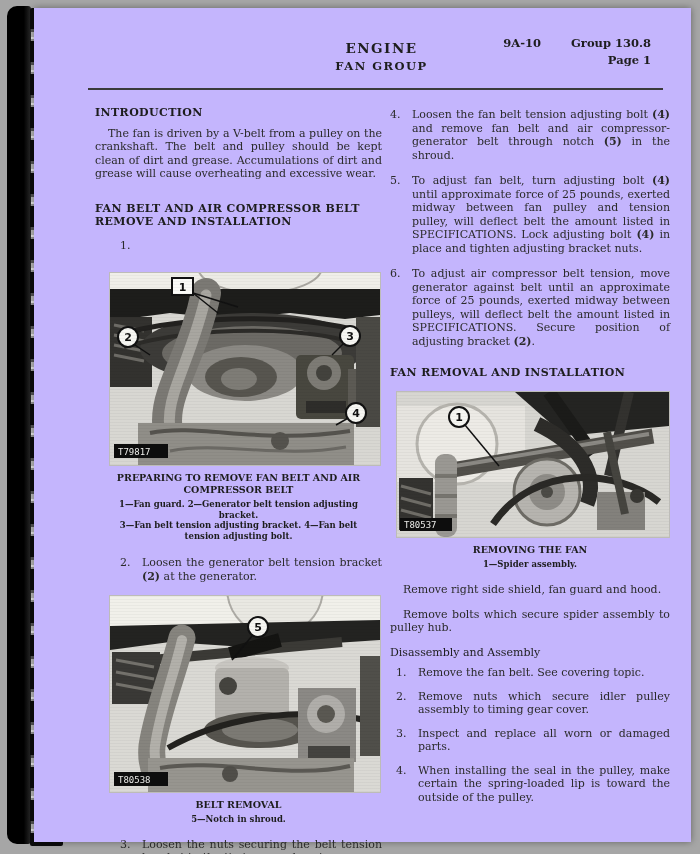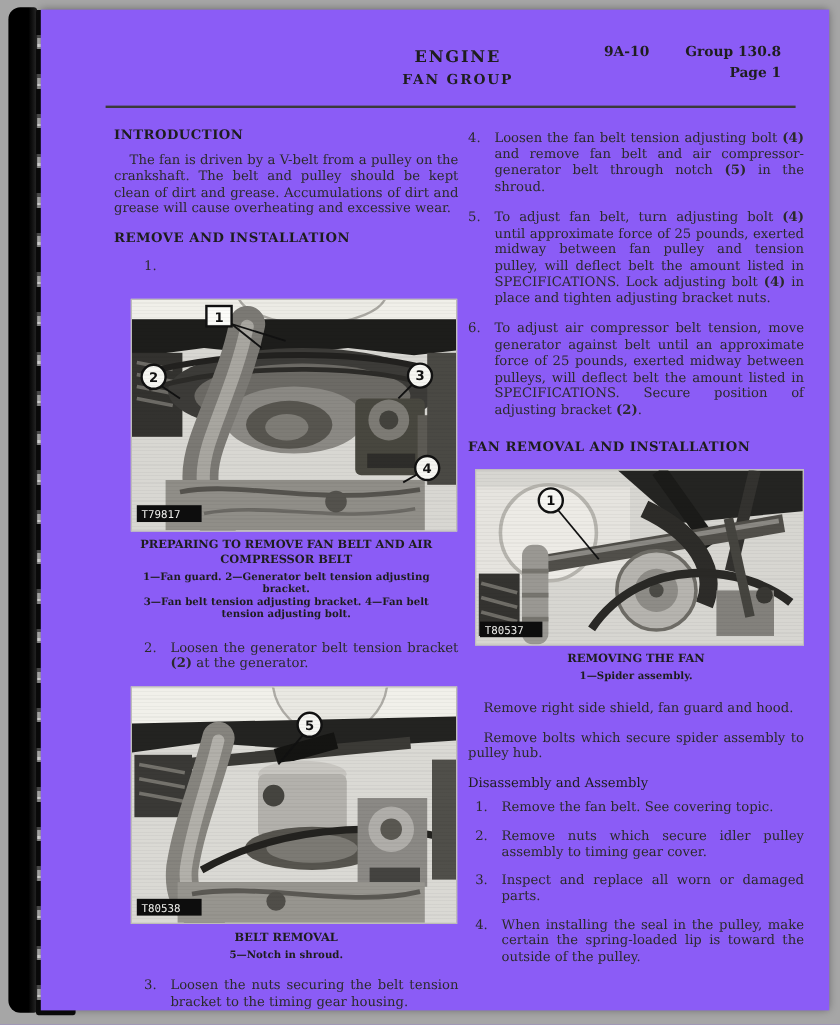--- a/index.html
+++ b/index.html
@@ -28,21 +28,21 @@
   .comb-teeth{
     position:absolute;left:30px;top:8px;bottom:8px;width:33px;
     background:repeating-linear-gradient(180deg,
       #0b0b0b 0 21px,
       rgba(0,0,0,0) 21px 33px);
     border-radius:2px;
   }
   
   .page{
     position:absolute;left:34px;top:8px;right:9px;bottom:12px;
-    background:#8b5cf6;
+    background:#c4b5fd;
     box-shadow:0 0 7px rgba(0,0,0,.4);
     color:#2b2b2b;
     padding-left:36px;
   }
   
   .hdr-center{position:absolute;left:60px;width:575px;top:32px;text-align:center;}
   .hdr-title{font-size:13.5px;font-weight:bold;letter-spacing:1.5px;color:#1e1e1e;}
   .hdr-sub{font-size:11.5px;font-weight:bold;letter-spacing:1.5px;margin-top:3px;color:#1e1e1e;}
   .hdr-meta{position:absolute;top:28px;right:40px;text-align:right;font-weight:bold;font-size:11.5px;color:#1e1e1e;}
   .hdr-meta .docnum{display:inline-block;margin-right:30px;}
@@ -93,20 +93,21 @@
       <div class="pageline">Page 1</div>
     </div>
     <div class="hdr-rule"></div>
 
     <div class="col col-left">
 
       <div class="heading" style="margin-top:10px;">INTRODUCTION</div>
 
       <p class="body" style="margin-top:7px;">The fan is driven by a V-belt from a pulley on the crankshaft. The belt and pulley should be kept clean of dirt and grease. Accumulations of dirt and grease will cause overheating and excessive wear.</p>
 
+      <div class="heading" style="margin-top:21px;">FAN BELT AND AIR COMPRESSOR BELT</div>
       <div class="heading">REMOVE AND INSTALLATION</div>
 
       <div class="step step-ind" style="margin-top:10px;">
         <span class="step-num">1.</span>
       </div>
 
       <div class="figure" style="margin-top:20px;">
         <div class="photo" style="margin-left:14px;width:270px;height:192px;">
           <svg width="270" height="192" viewBox="0 0 270 192">
             <rect x="0" y="0" width="270" height="192" fill="#d8d7d2"></rect>

